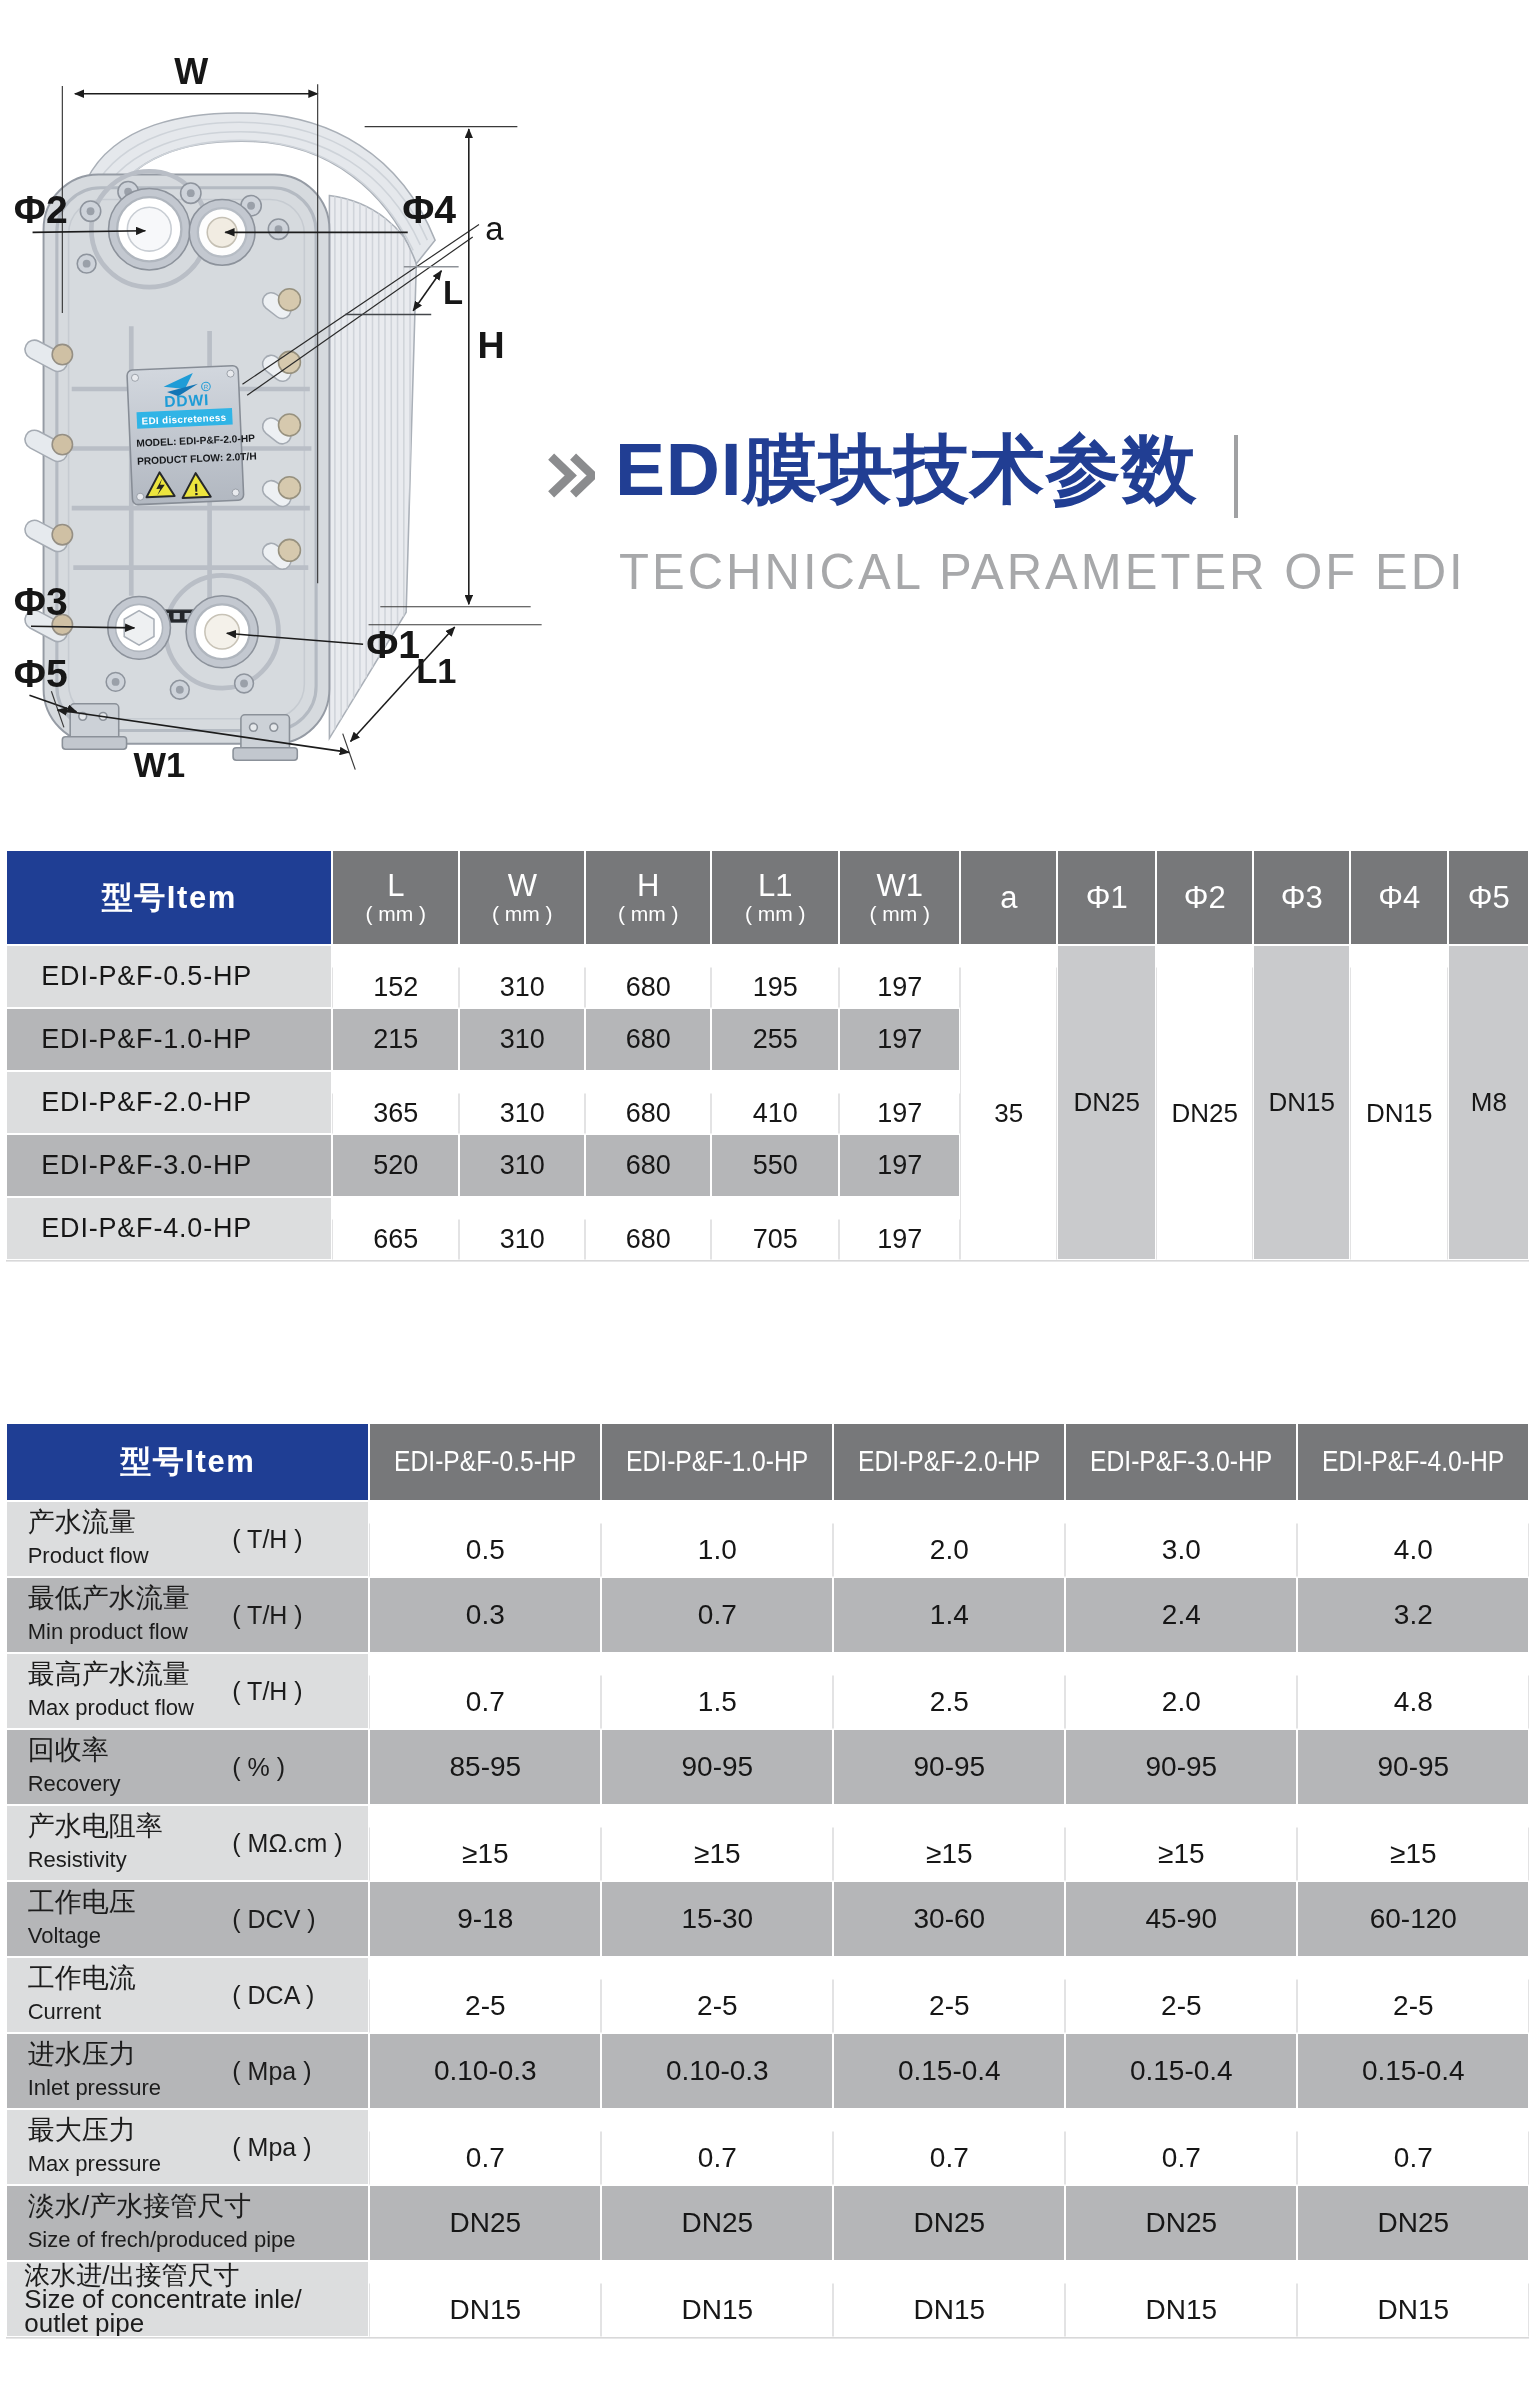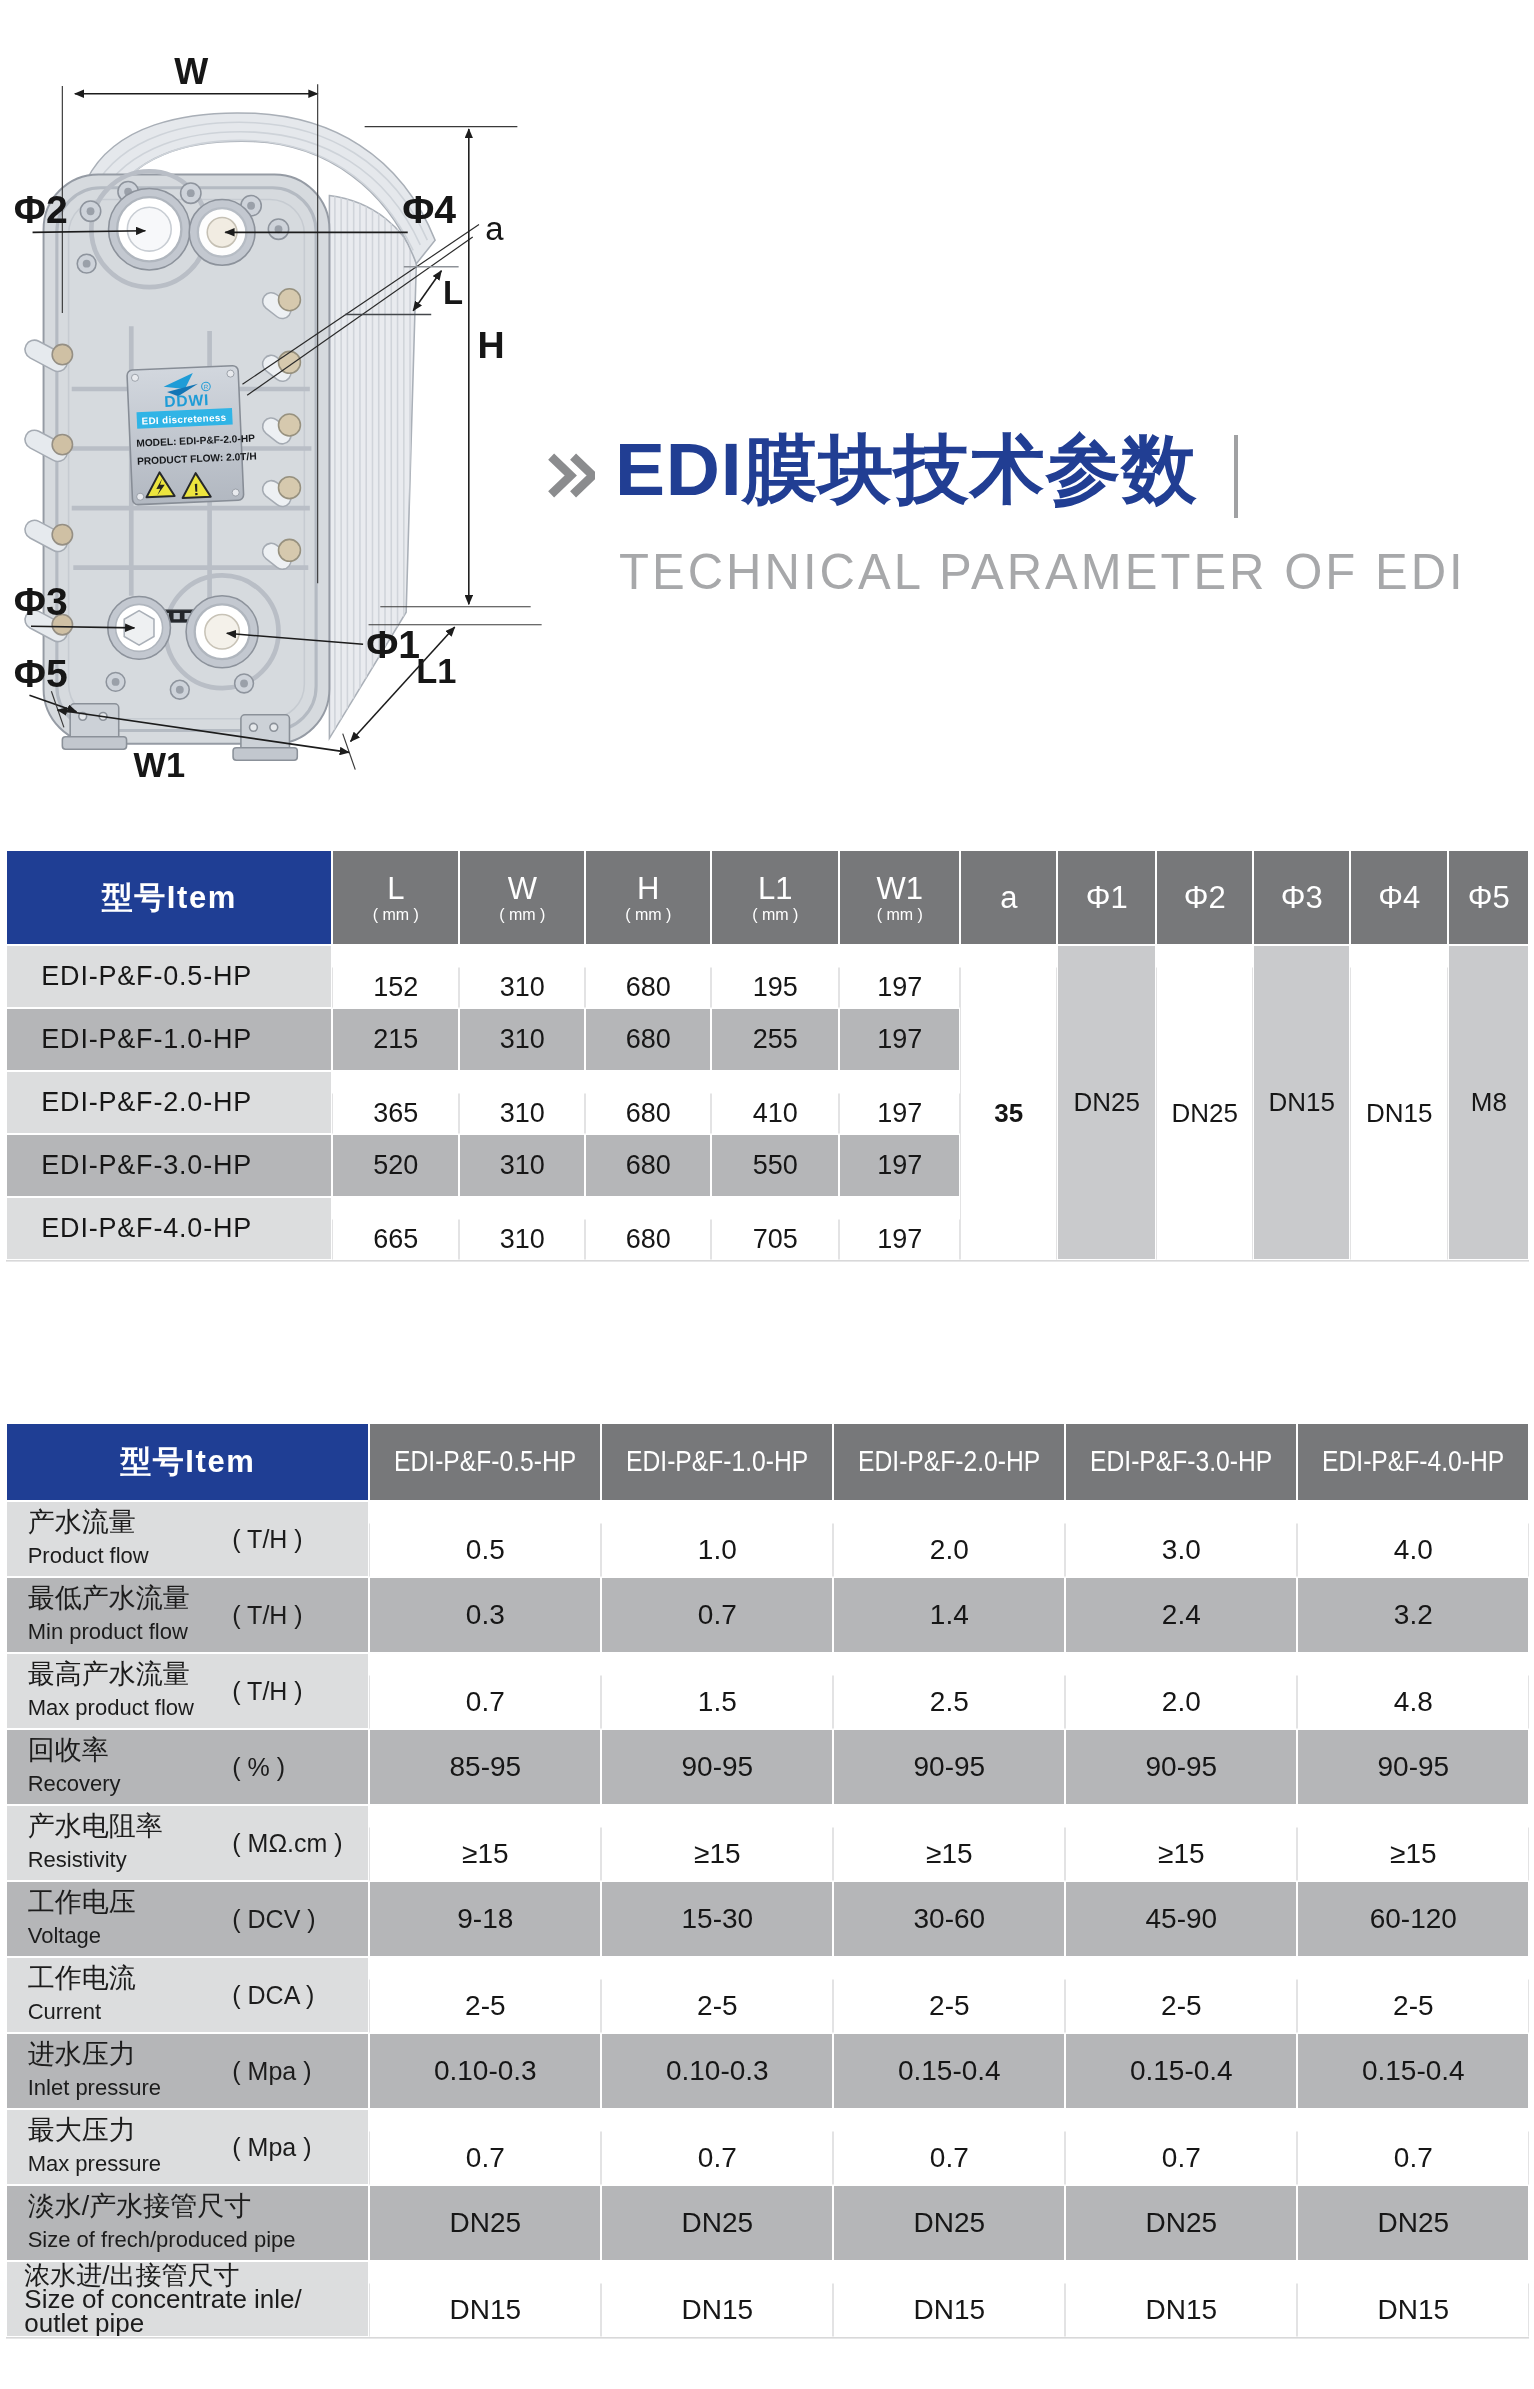--- a/index.html
+++ b/index.html
@@ -13,21 +13,21 @@
   .title-bar{position:absolute;left:1234px;top:435px;width:3.9px;height:83px;background:#a0a1a3;}
   .page-subtitle{position:absolute;left:619px;top:546px;font-size:50px;line-height:52px;
     font-weight:400;color:#a7a8aa;letter-spacing:3.1px;white-space:nowrap;transform:scaleX(.98);transform-origin:left;}
 
   
   .grid{position:absolute;display:grid;box-shadow:0 1.6px 0 #d8d8d9;}
   .cell{border:1.6px solid #fff;box-sizing:border-box;display:flex;align-items:center;justify-content:center;
     color:#161616;overflow:hidden;}
   .hdr-item{background:#1f3e94;color:#fff;font-size:31px;font-weight:700;letter-spacing:1.6px;}
   .hdr{background:#77787a;color:#fff;flex-direction:column;line-height:1.08;}
-  .hdr .hl{font-size:31px;} .hdr .hu{font-size:16px;}
+  .hdr .hl{font-size:31px;} .hdr .hu{font-size:21px;}
   .bg-light{background:#dcddde;} .bg-mid{background:#b5b6b8;} .bg-colgray{background:#c9cacc;}
   .bg-white{background:#ffffff;border-left-color:#e3e3e4;border-right-color:#e3e3e4;margin-top:22px;}
 
   
   .t1{left:6.3px;top:850px;grid-template-columns:326px 127px 126px 126px 128px 121px 97px 99px 97px 97px 98px 81px;
       grid-template-rows:95px repeat(5,63px);}
   .t1 .model{justify-content:flex-start;padding-left:34px;font-size:27px;letter-spacing:0.8px;}
   .t1 .val{font-size:27px;}
   .t1 .merged{font-size:26px;}
 
@@ -331,21 +331,21 @@
       </div>
       <div class="cell hdr">
         <span class="hl">Φ3</span>
       </div>
       <div class="cell hdr">
         <span class="hl">Φ4</span>
       </div>
       <div class="cell hdr">
         <span class="hl">Φ5</span>
       </div>
-      <div class="cell merged bg-white" style="grid-area: 2 / 7 / span 5; font-weight: bold;">35</div>
+      <div class="cell merged bg-white" style="grid-area: 2 / 7 / span 5;">35</div>
       <div class="cell merged bg-colgray" style="grid-area: 2 / 8 / span 5;">DN25</div>
       <div class="cell merged bg-white" style="grid-area: 2 / 9 / span 5;">DN25</div>
       <div class="cell merged bg-colgray" style="grid-area: 2 / 10 / span 5;">DN15</div>
       <div class="cell merged bg-white" style="grid-area: 2 / 11 / span 5;">DN15</div>
       <div class="cell merged bg-colgray" style="grid-area: 2 / 12 / span 5;">M8</div>
       <div class="cell model bg-light">EDI-P&amp;F-0.5-HP</div>
       <div class="cell val bg-white">152</div>
       <div class="cell val bg-white">310</div>
       <div class="cell val bg-white">680</div>
       <div class="cell val bg-white">195</div>

